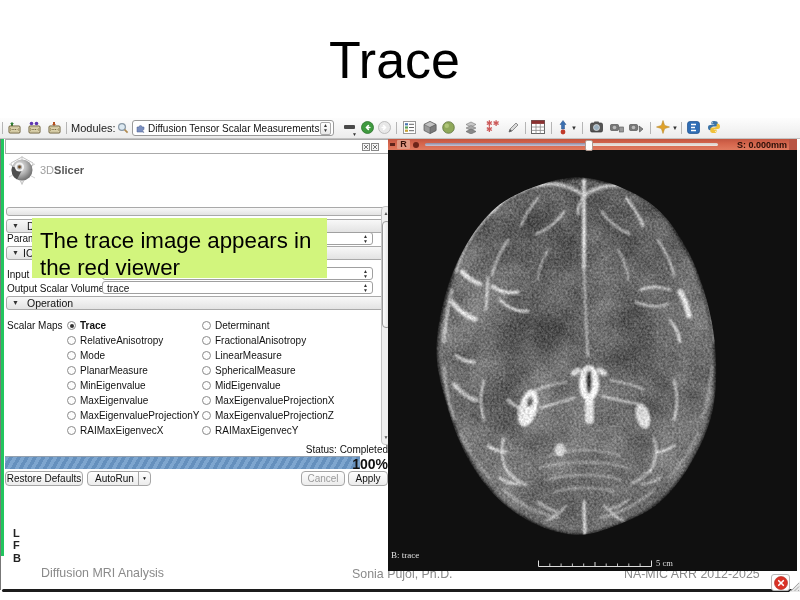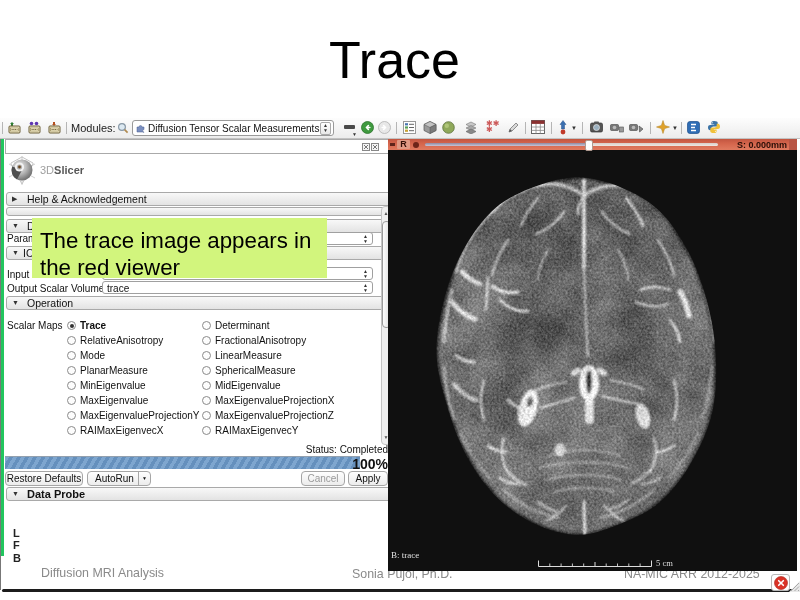--- a/index.html
+++ b/index.html
@@ -215,24 +215,20 @@
       </g>
     <path d="M14 1l11 6v1L14 28 3 8V7z" fill="none" stroke="#c4c4c4" stroke-width="1"></path>
     <circle cx="14" cy="14" r="10.5" fill="url(#sph)"></circle>
     <path d="M14 14L4.2 10.5A10.5 10.5 0 0 0 9 23.5z" fill="#4e4e4e"></path>
     <circle cx="11.5" cy="11" r="4.6" fill="#f2f2f2"></circle>
     <circle cx="11.5" cy="11" r="2.6" fill="#b0b0b0"></circle>
     <circle cx="11.5" cy="11" r="1.4" fill="#6e4a22"></circle>
   </svg>
   <div style="position:absolute;left:36px;top:25px;font-size:11px;"><span style="color:#a0a0a0;">3D</span><span style="color:#585858;font-weight:bold;">Slicer</span></div>
 
-  <div class="hdr" style="top:53px;">
-      <span class="tri">▶</span>
-      <span class="lbl">Help &amp; Acknowledgement</span>
-    </div>
   <div class="hdr" style="top:68px;height:7px;"></div>
   <div class="hdr" style="top:80px;">
       <span class="tri">▼</span>
       <span class="lbl">Diffusion Tensor Scalar Measurements</span>
     </div>
   <div class="row" style="left:3px;top:94px;">Parameter set</div>
   <div class="combo" style="left:75px;top:93px;width:292px;">
     <span style="position:absolute;left:4px;top:1px;">Diffusion Tensor Scalar Measurements</span>
     <div class="spin">▲<br>▼</div>
   </div>
@@ -293,24 +289,20 @@
        background:repeating-linear-gradient(120deg,#7ea6cf 0 3.5px,#6590bd 3.5px 7px);border-top:1px solid #93a0ae;"></div>
   <div style="position:absolute;right:4px;top:317px;font-size:14px;font-weight:bold;color:#111;padding-left:36px;">100%</div>
 
   <div class="btn" style="left:1px;top:332px;width:76px;">Restore Defaults</div>
   <div class="btn" style="left:83px;top:332px;width:62px;">
     <span style="position:absolute;left:7px;top:0;">AutoRun</span>
     <div style="position:absolute;right:0;top:0;width:11px;height:13px;border-left:1px solid #a6a6a6;font-size:5px;line-height:13px;">▼</div>
   </div>
   <div class="btn" style="left:297px;top:332px;width:42px;color:#9a9a9a;">Cancel</div>
   <div class="btn" style="left:344px;top:332px;width:38px;">Apply</div>
-  <div class="hdr" style="top:348px;">
-      <span class="tri">▼</span>
-      <span class="lbl" style="font-weight:bold;font-size:11px;">Data Probe</span>
-    </div>
 
   <div style="position:absolute;left:9px;top:388px;font-size:11px;font-weight:bold;color:#222;line-height:12.4px;">L<br>F<br>B</div>
 
   <div style="position:absolute;left:377px;top:67px;width:8px;height:237px;background:#efefef;border:1px solid #c4c4c4;border-radius:4px;">
     <div style="position:absolute;left:0;top:0;width:8px;height:13px;text-align:center;font-size:5px;color:#555;line-height:13px;">▲</div>
     <div style="position:absolute;left:0;top:14px;width:7px;height:105px;background:linear-gradient(90deg,#fdfdfd,#dcdcdc);border:0.5px solid #9a9a9a;border-radius:4px;"></div>
     <div style="position:absolute;left:0;bottom:0;width:8px;height:13px;text-align:center;font-size:5px;color:#555;line-height:13px;">▼</div>
   </div>
 </div>
 

